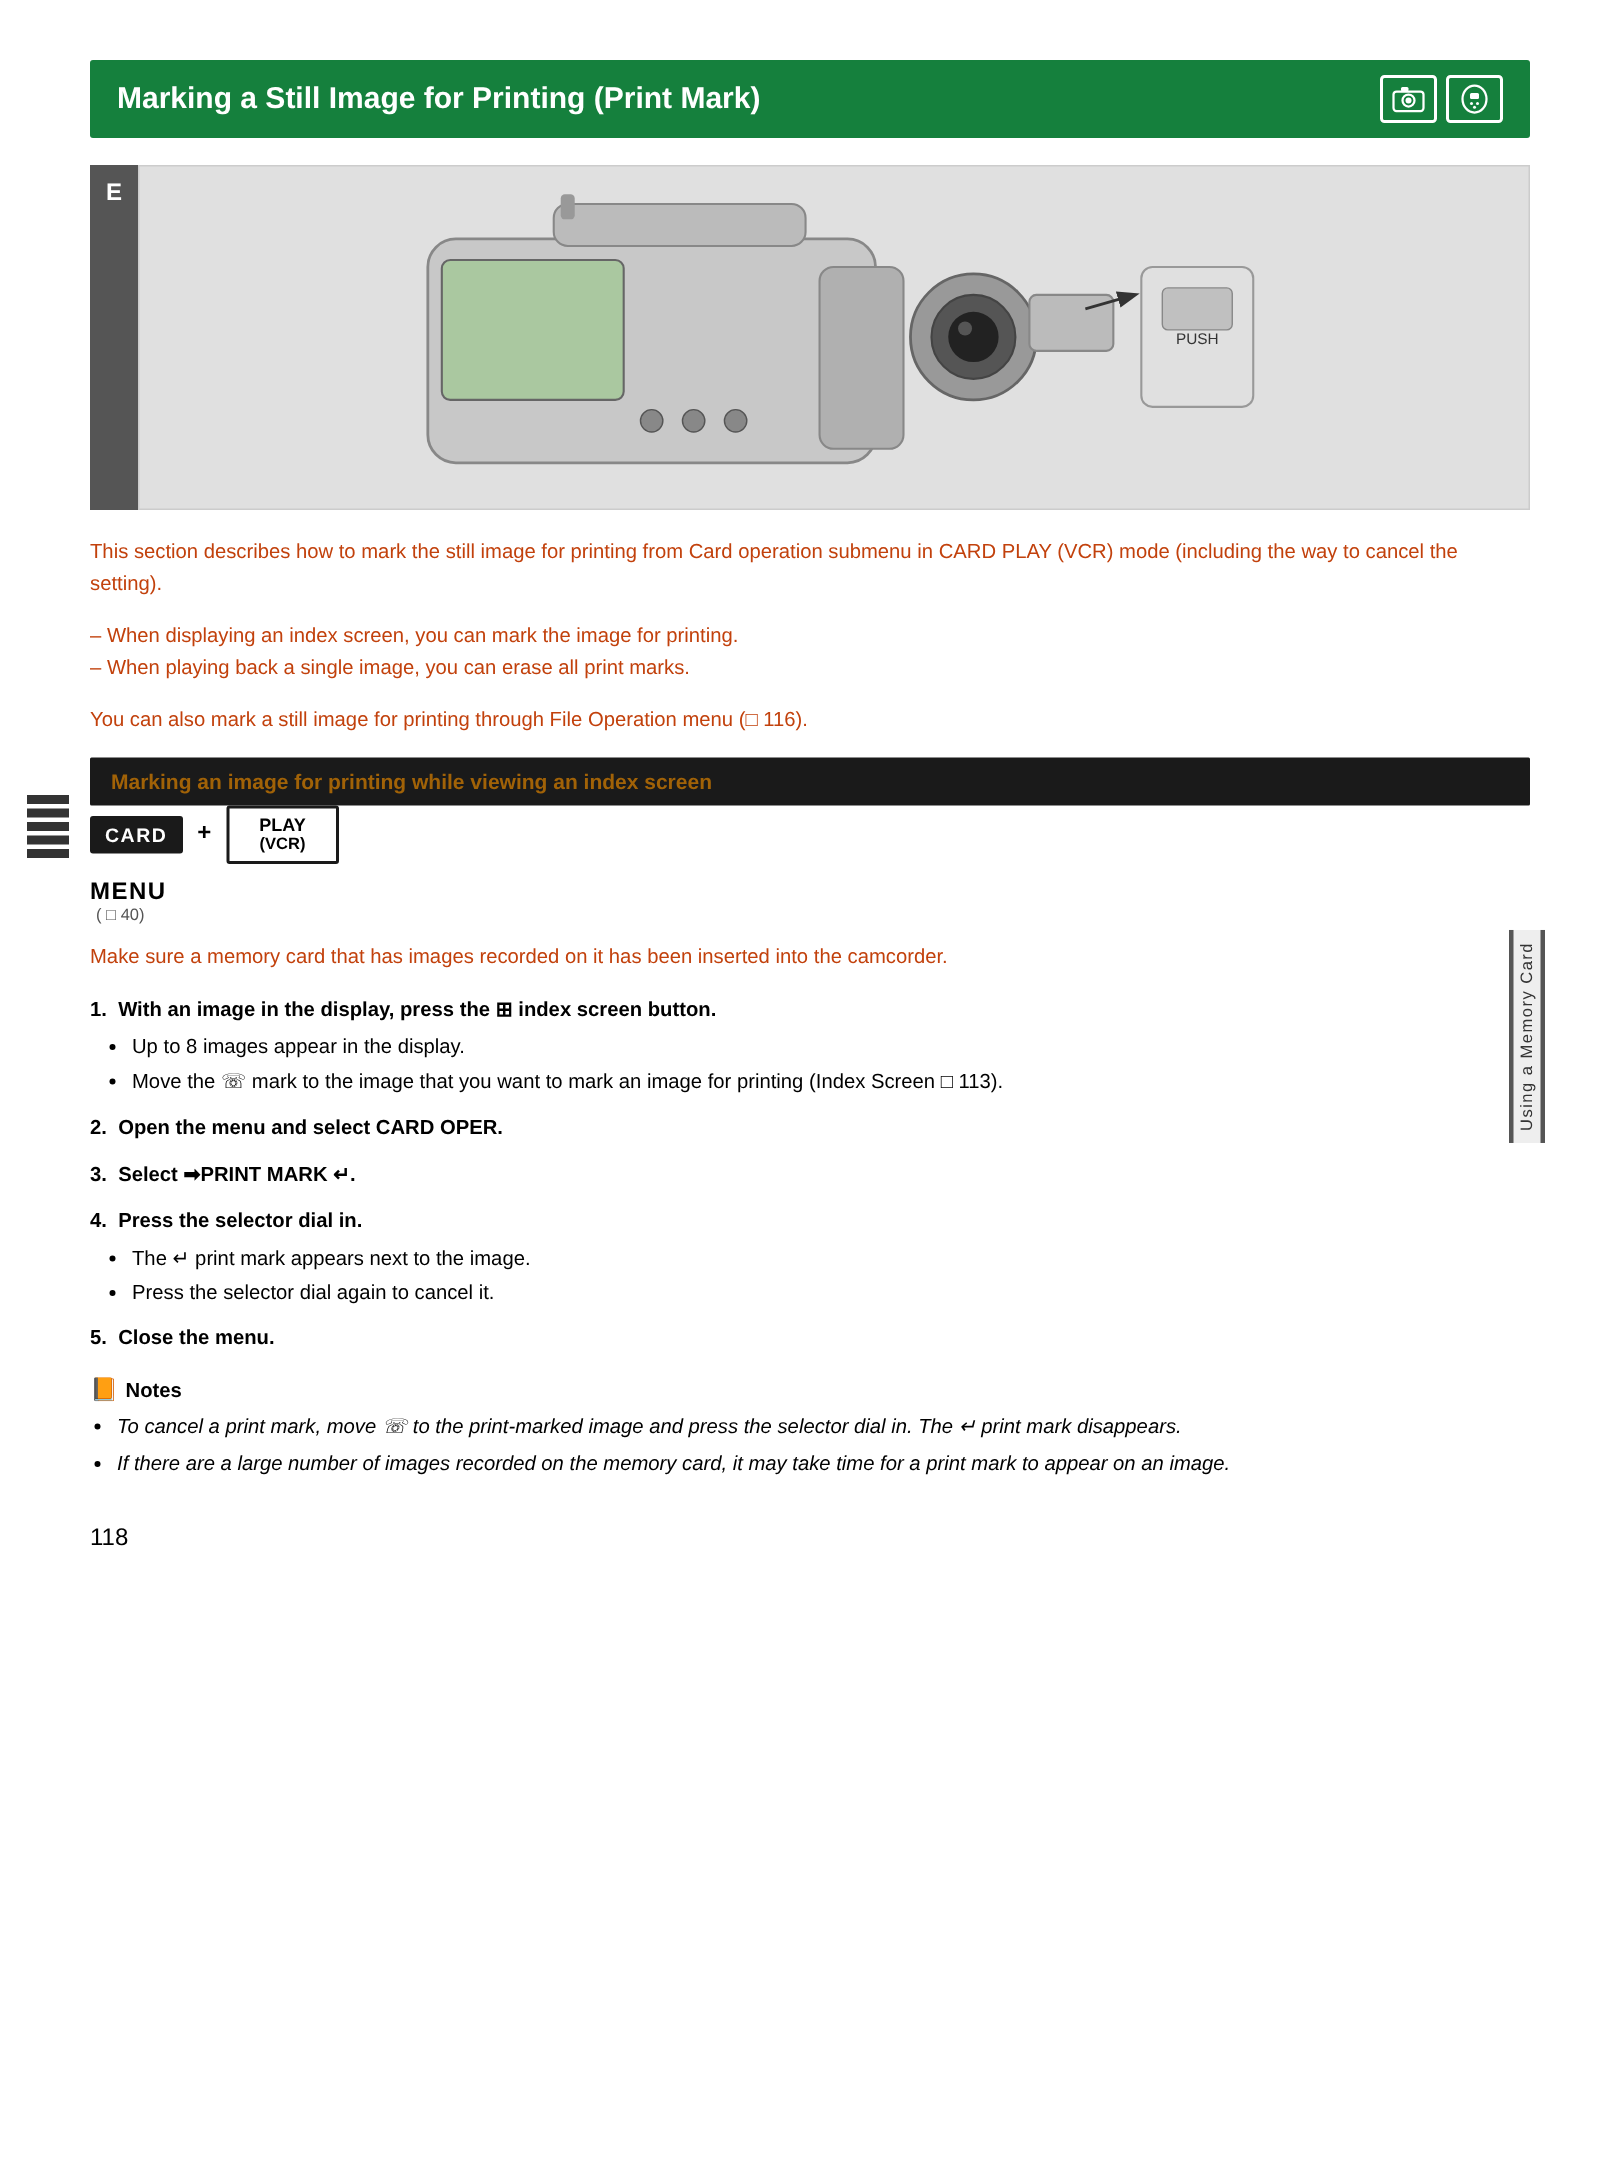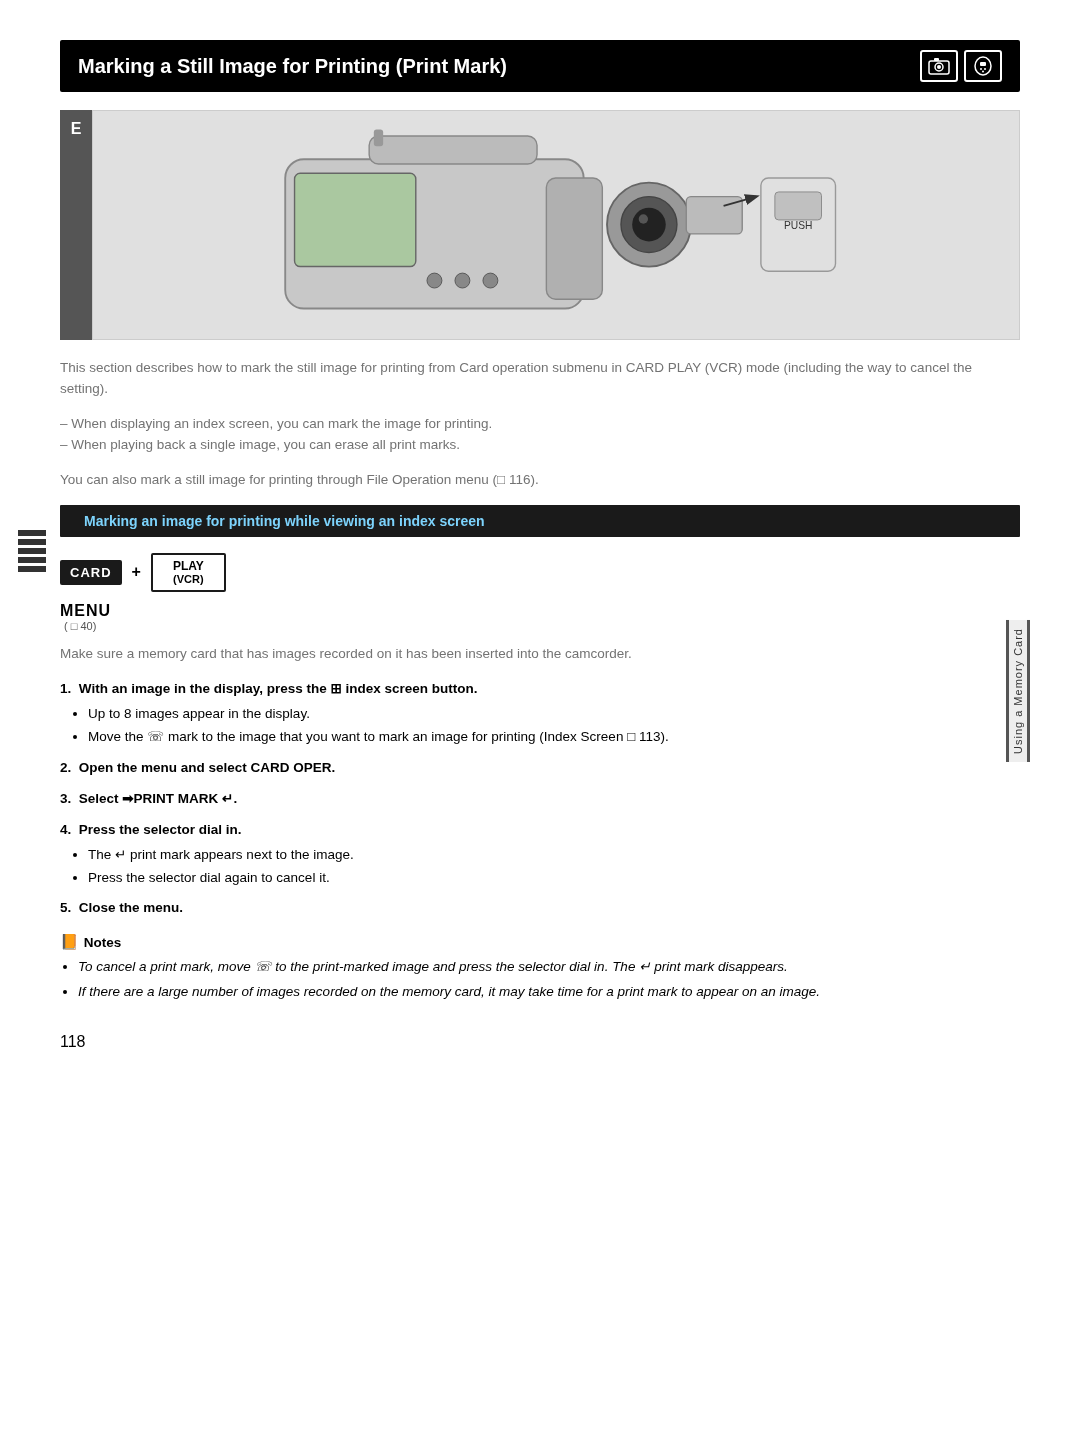--- a/index.html
+++ b/index.html
@@ -16,21 +16,21 @@
 
     .page-container {
       position: relative;
       width: 100%;
     }
 
     
     .title-bar {
       display: flex;
       align-items: center;
-      background: #000000;
+      background: #15803d;
       color: #fff;
       padding: 10px 18px;
       font-size: 20px;
       font-weight: bold;
       margin-bottom: 18px;
       border-radius: 2px;
     }
     .title-bar .title-icons {
       margin-left: auto;
       display: flex;
@@ -81,31 +81,30 @@
     .camcorder-svg {
       width: 90%;
       height: 90%;
     }
 
     
     .body-text {
       font-size: 13.5px;
       line-height: 1.55;
       margin-bottom: 14px;
-      color: #737373;
+      color: #c2410c;
     }
 
     
     .sub-heading-bar {
       background: #1a1a1a;
-      color: #7dd3fc;
+      color: #a16207;
       font-weight: bold;
       font-size: 14px;
-      padding: 8px 24px;
-      margin-bottom: 16px;
+      padding: 8px 14px;
       border-radius: 1px;
     }
 
     
     .card-play-row {
       display: flex;
       align-items: center;
       gap: 10px;
       margin-bottom: 10px;
     }

